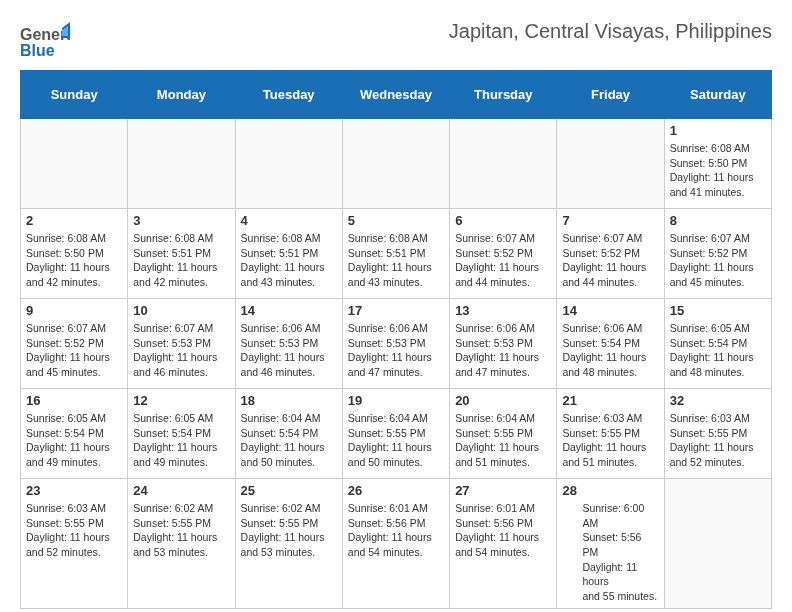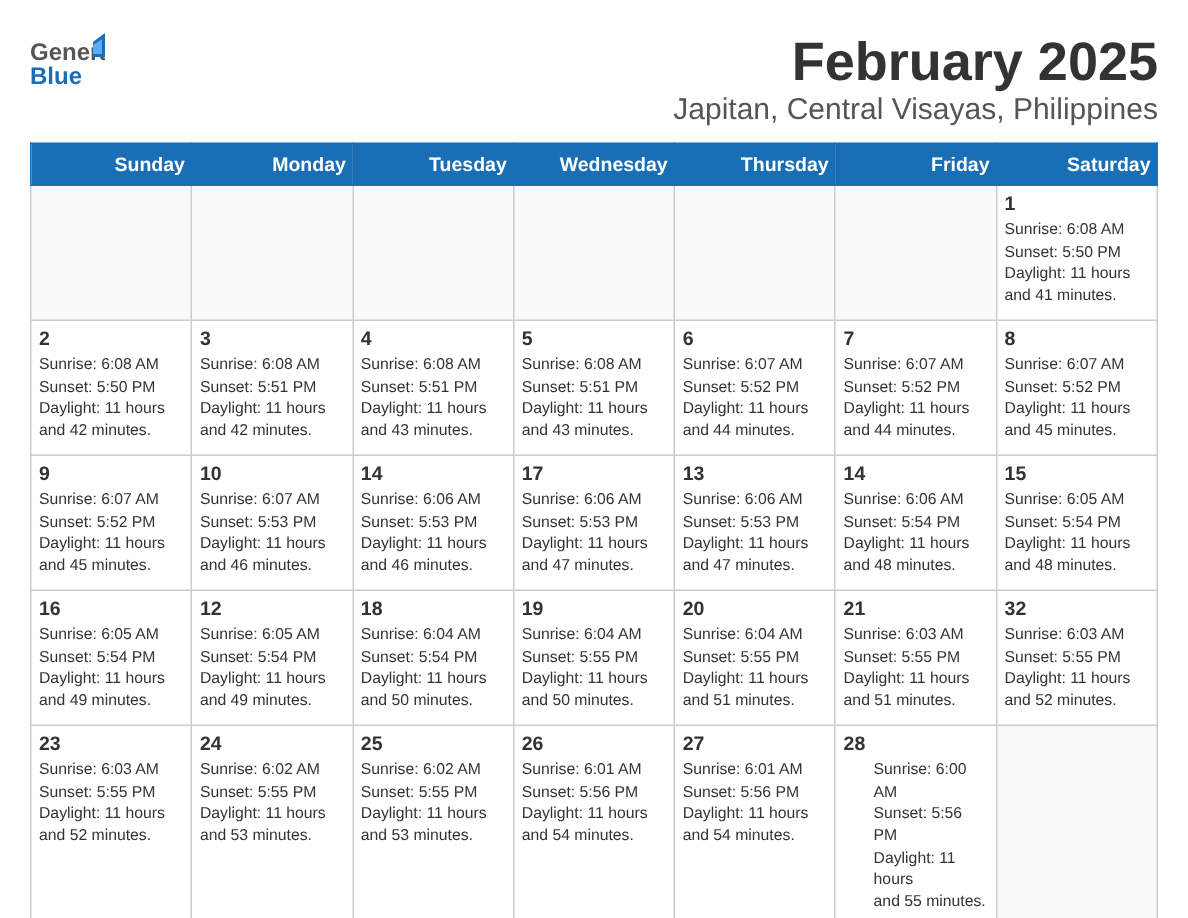--- a/index.html
+++ b/index.html
@@ -35,22 +35,22 @@
       margin-left: 37px;
     }
     .calendar {
       width: 100%;
       border-collapse: collapse;
       font-size: 11px;
     }
     .calendar th {
       background: #1a6eb5;
       color: #fff;
-      padding: 6px 4px;
-      text-align: right;
+      padding: 16px 4px;
+      text-align: center;
       font-size: 13px;
       font-weight: bold;
       border: 1px solid #1a6eb5;
     }
     .calendar td {
       border: 1px solid #ccc;
       vertical-align: top;
       padding: 4px 5px;
       width: 107px;
       min-height: 80px;
@@ -84,21 +84,20 @@
         <svg width="50" height="40" viewBox="0 0 50 40">
           <text x="0" y="20" font-size="16" font-weight="bold" fill="#555">General</text>
           <text x="0" y="36" font-size="16" font-weight="bold" fill="#1a6eb5">Blue</text>
           <polygon points="42,8 50,2 50,18 42,18" fill="#1a6eb5"></polygon>
           <polygon points="42,10 48,6 48,16 42,16" fill="#5aabf5"></polygon>
         </svg>
       </div>
     </div>
   </div>
   <div class="title-block">
-    <div class="month-title">February 2025</div>
     <div class="location">Japitan, Central Visayas, Philippines</div>
   </div>
 </div>
 
 <table class="calendar">
   <thead>
     <tr id="header-row">
     <th>Sunday</th>
         <th>Monday</th>
         <th>Tuesday</th>

